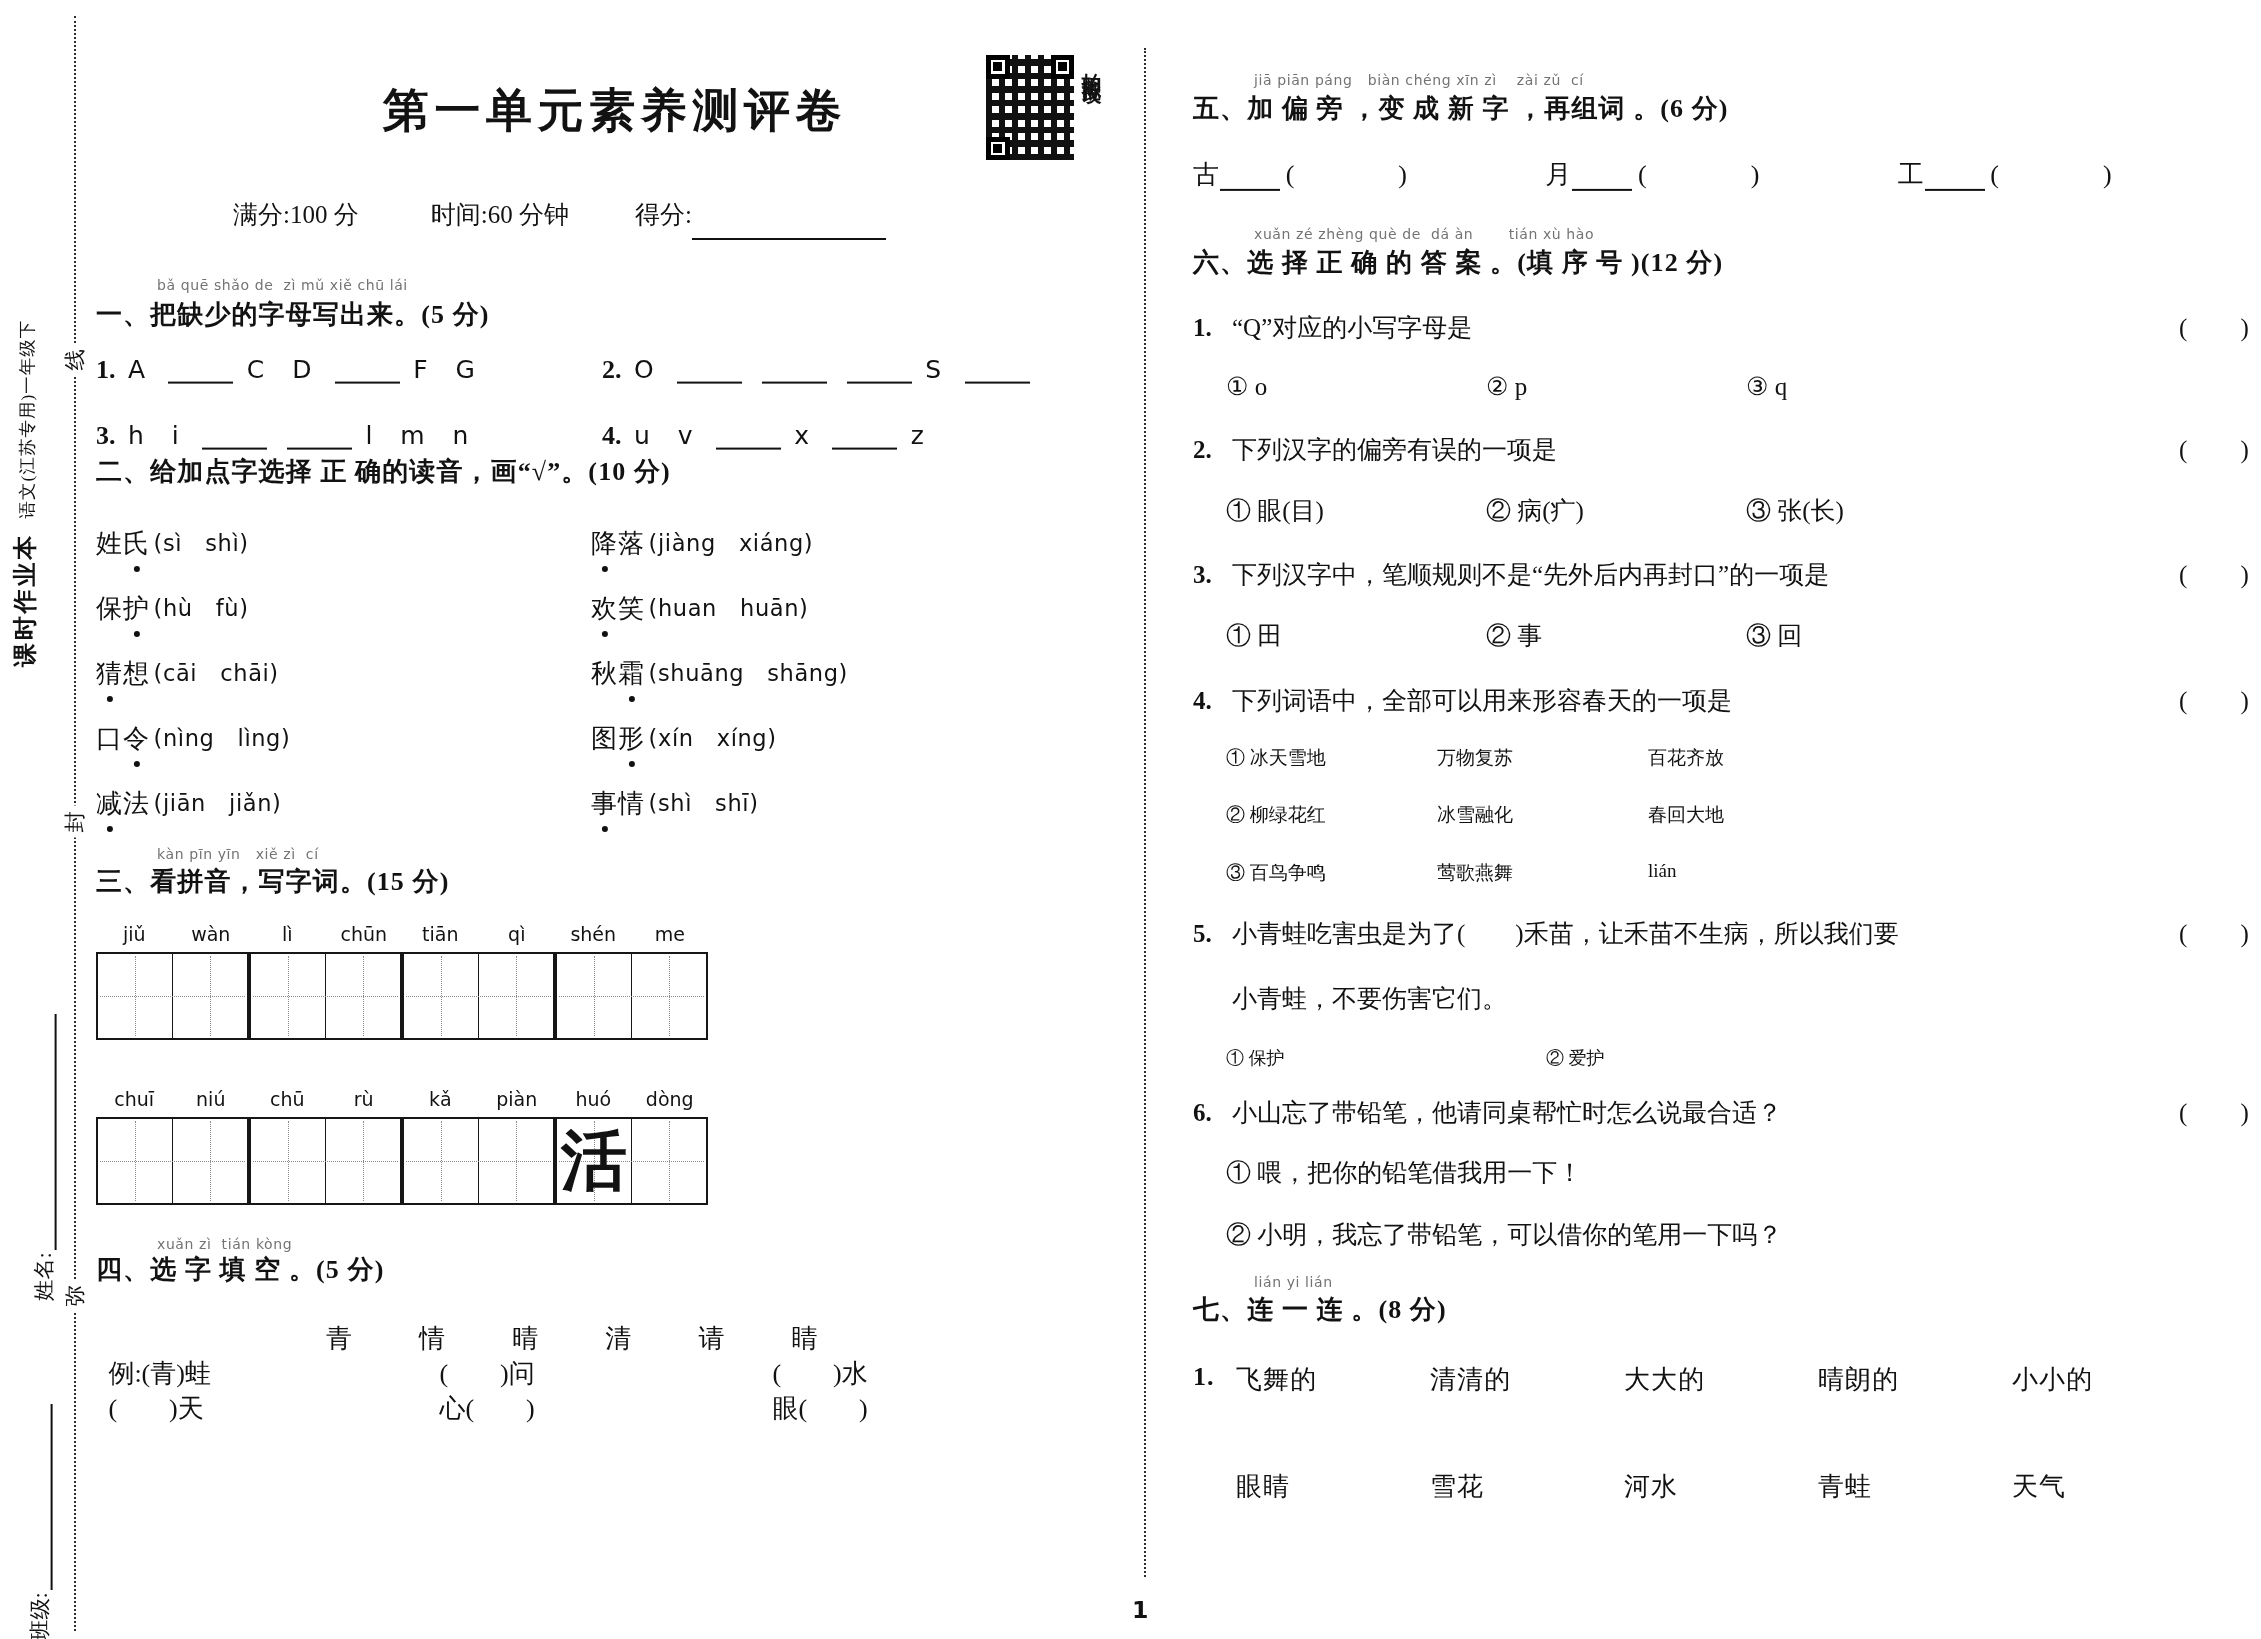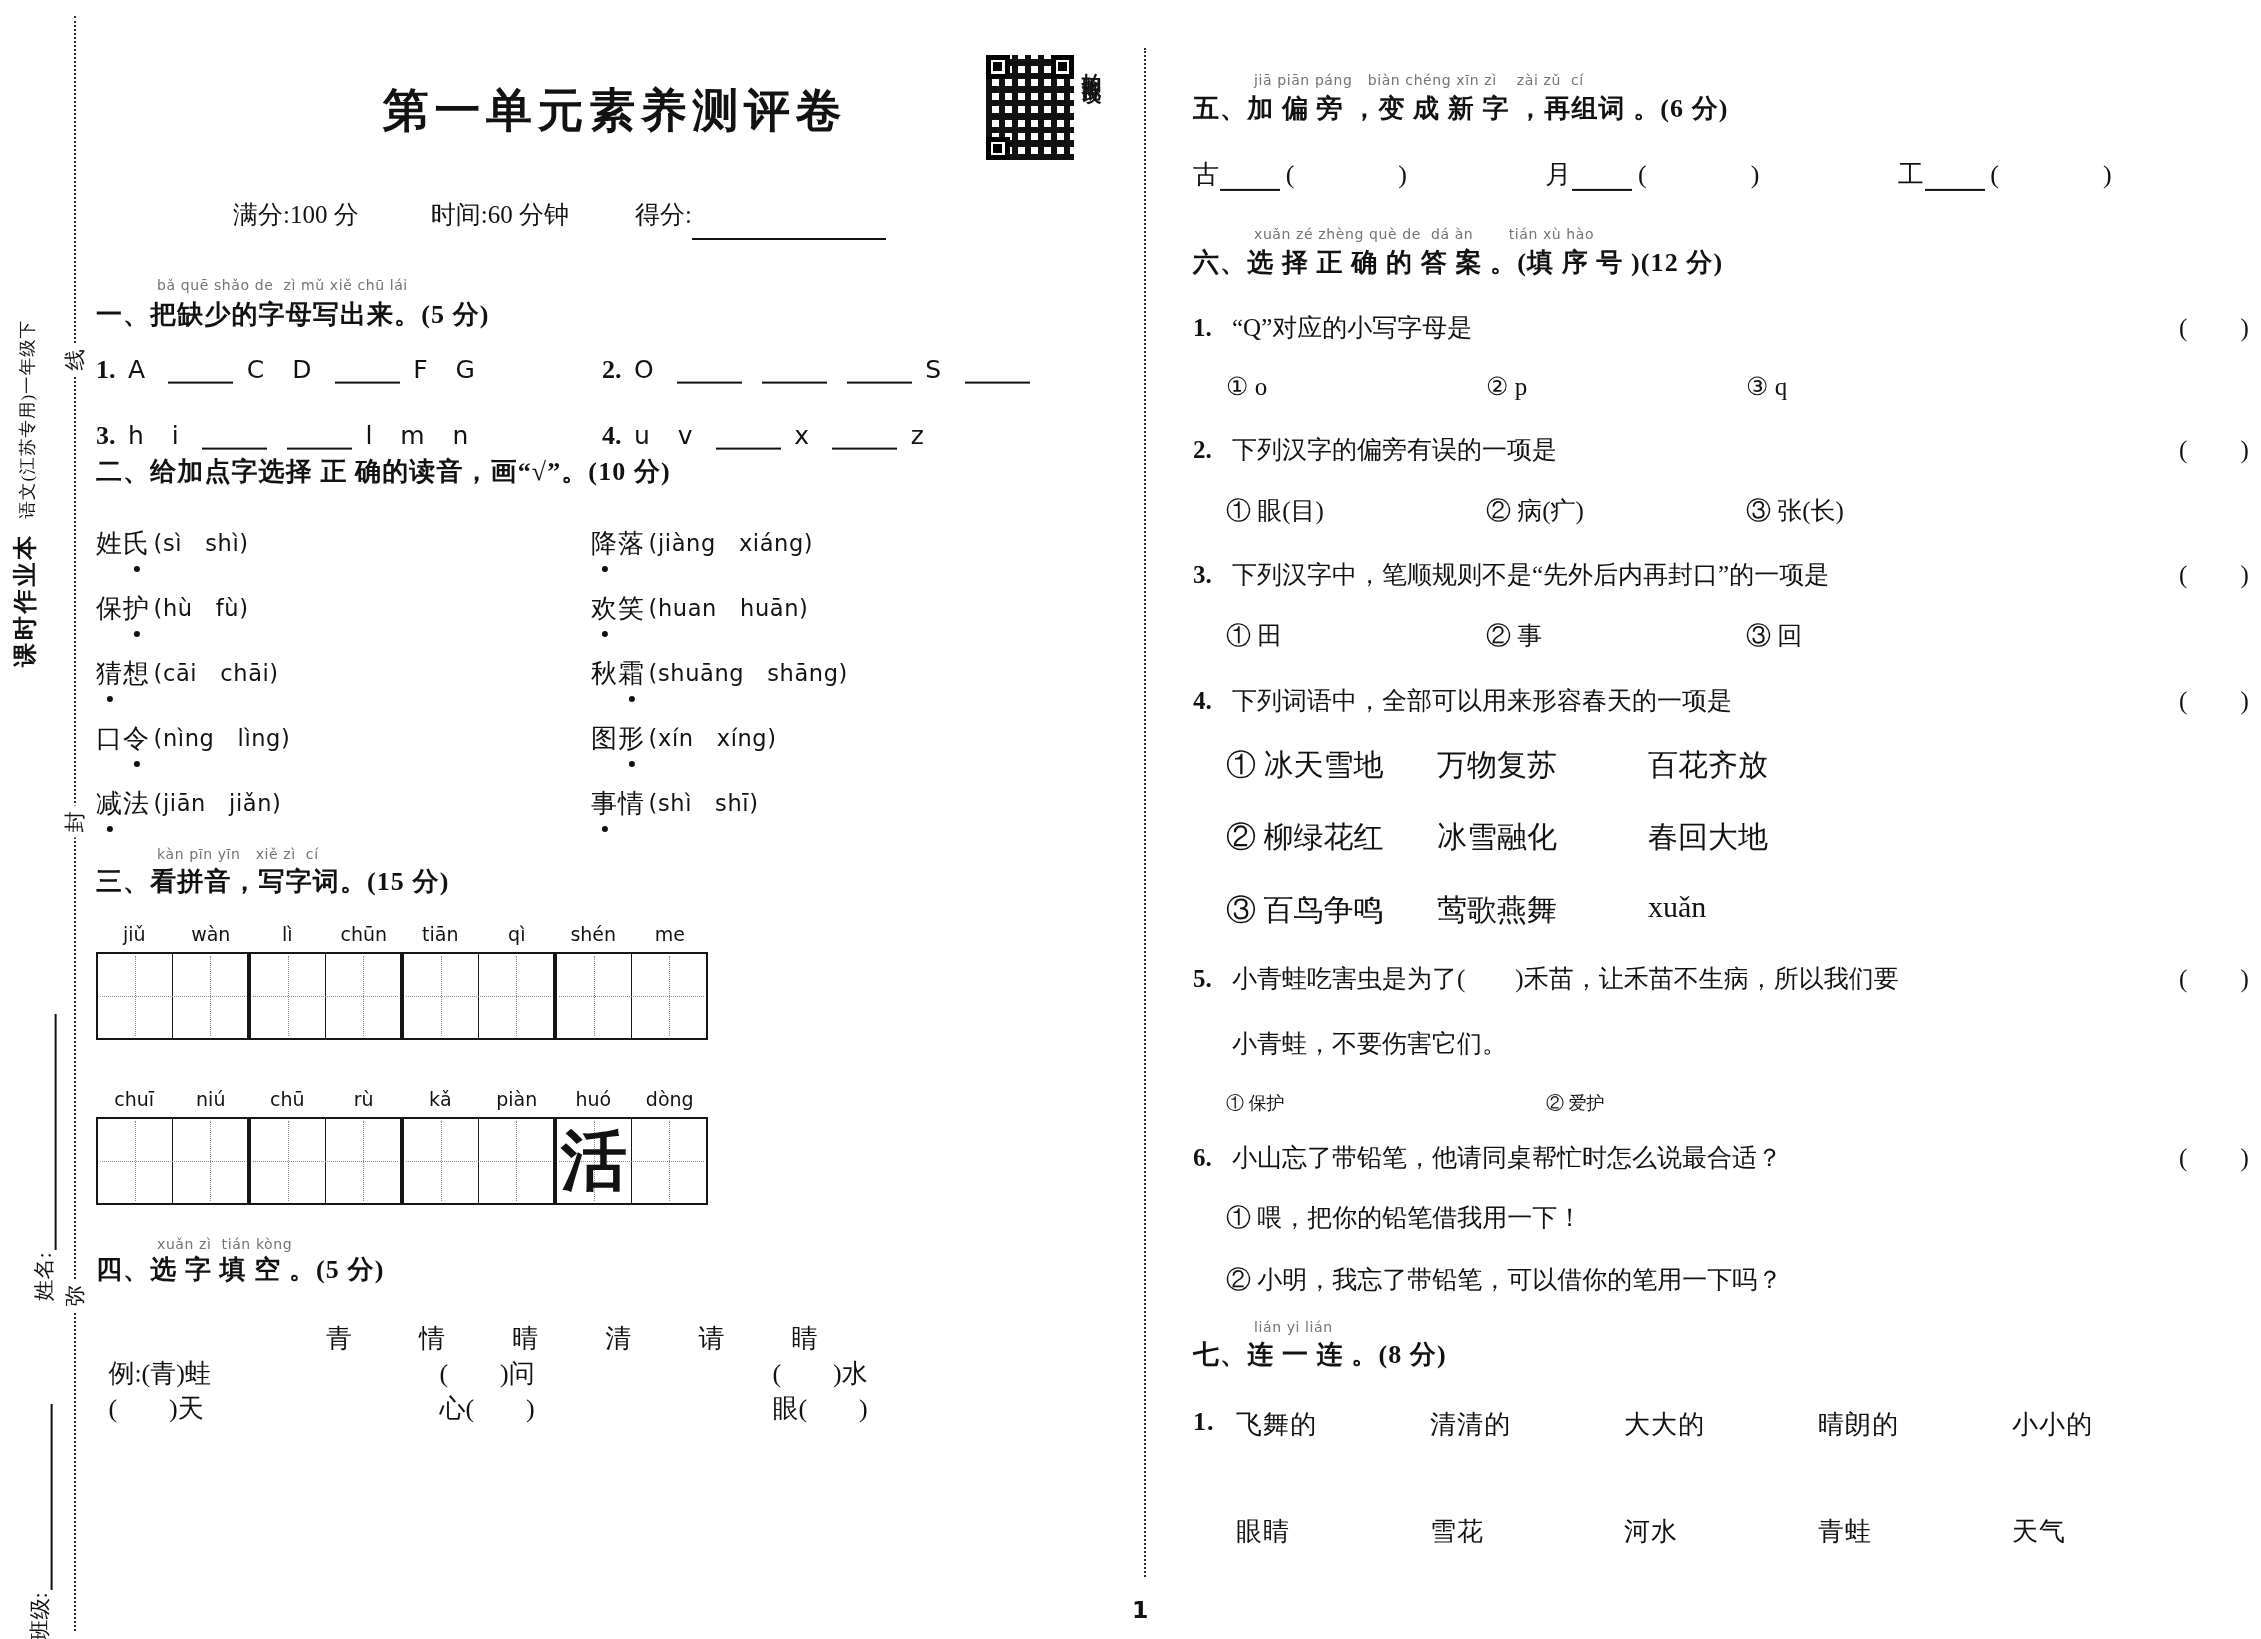--- a/index.html
+++ b/index.html
@@ -79,21 +79,21 @@
   .s5g{width:353px;white-space:pre;}
   .bl5{display:inline-block;width:60px;height:4.5px;border-bottom:2.3px solid #111;transform:translateY(7.9px);margin:0 5.6px 0 1.1px;}
 
   
   .q{display:flex;margin-top:31.5px;font-size:25px;align-items:baseline;}
   .q .num{font-weight:700;width:39px;flex:0 0 auto;}
   .q .qt{white-space:pre;}
   .q .ap{margin-left:auto;white-space:pre;letter-spacing:1.1px;}
   .opts{display:flex;padding-left:33px;margin-top:28px;font-size:25px;white-space:pre;}
   .opts .o3{width:260px;}
-  .optsw{display:flex;padding-left:33px;margin-top:28px;font-size:30px;white-space:pre;}
+  .optsw{display:flex;padding-left:33px;margin-top:28px;font-size:19px;white-space:pre;}
   .optsw .ow{width:211px;}
   .optsw.mt56{margin-top:31.5px;}
   .opts2{display:flex;padding-left:33px;margin-top:31.5px;font-size:18px;white-space:pre;}
   .opts2 .o1{width:320px;}
   .optline{padding-left:33px;margin-top:27px;font-size:25px;white-space:pre;}
   .qcont{padding-left:39px;margin-top:31.5px;font-size:25px;white-space:pre;}
 
   
   .m7{display:flex;margin-top:35px;font-size:26px;letter-spacing:1.1px;}
   .m7 .num{font-weight:700;width:43px;flex:0 0 auto;}
@@ -432,21 +432,21 @@
       <span class="ow">百花齐放</span>
     </div>
     <div class="optsw mt56">
       <span class="ow">② 柳绿花红</span>
       <span class="ow">冰雪融化</span>
       <span class="ow">春回大地</span>
     </div>
     <div class="optsw mt56">
       <span class="ow">③ 百鸟争鸣</span>
       <span class="ow">莺歌燕舞</span>
-      <span class="ow">xuǎn</span>
+      <span class="ow">lián</span>
     </div>
 
     <div class="q">
       <span class="num">5.</span>
       <span class="qt">小青蛙吃害虫是为了(　　)禾苗，让禾苗不生病，所以我们要</span>
       <span class="ap">(　　)</span>
     </div>
     <div class="qcont">小青蛙，不要伤害它们。</div>
     <div class="opts2">
       <span class="o1">① 保护</span>

